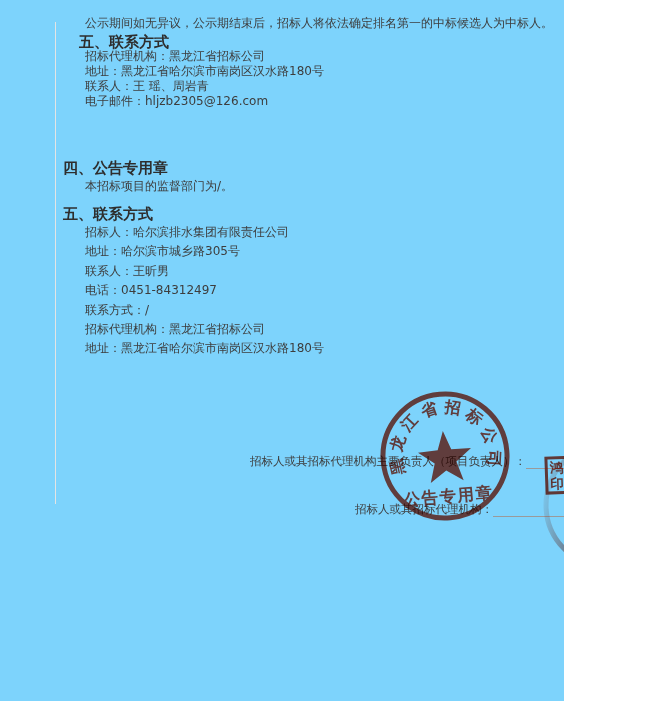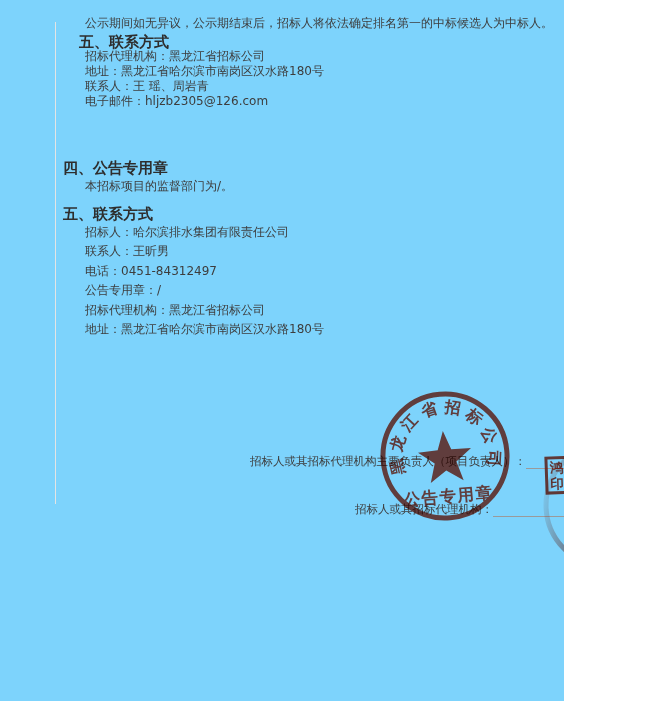--- a/index.html
+++ b/index.html
@@ -53,23 +53,24 @@
     <div class="line">电子邮件：hljzb2305@126.com</div>
   </div>
 
   <div class="abs sec-title t4 line">四、公告专用章</div>
   <div class="abs s4body line">本招标项目的监督部门为/。</div>
 
   <div class="abs sec-title t5b line">五、联系方式</div>
 
   <div class="abs block2">
     <div class="line">招标人：哈尔滨排水集团有限责任公司</div>
+    <div class="line">地址：哈尔滨市城乡路305号</div>
     <div class="line">联系人：王昕男</div>
     <div class="line">电话：0451-84312497</div>
-    <div class="line">公告专用章：/</div>
+    <div class="line">联系方式：/</div>
     <div class="line">招标代理机构：黑龙江省招标公司</div>
     <div class="line">地址：黑龙江省哈尔滨市南岗区汉水路180号</div>
   </div>
 
   <div class="sig-row sig1">
     <span>招标人或其招标代理机构主要负责人（项目负责人）：</span><span class="fill-line fl1"></span><span>（签字）</span>
   </div>
   <div class="sig-row sig2">
     <span>招标人或其招标代理机构：</span><span class="fill-line fl2"></span><span>（盖章）</span>
   </div>

